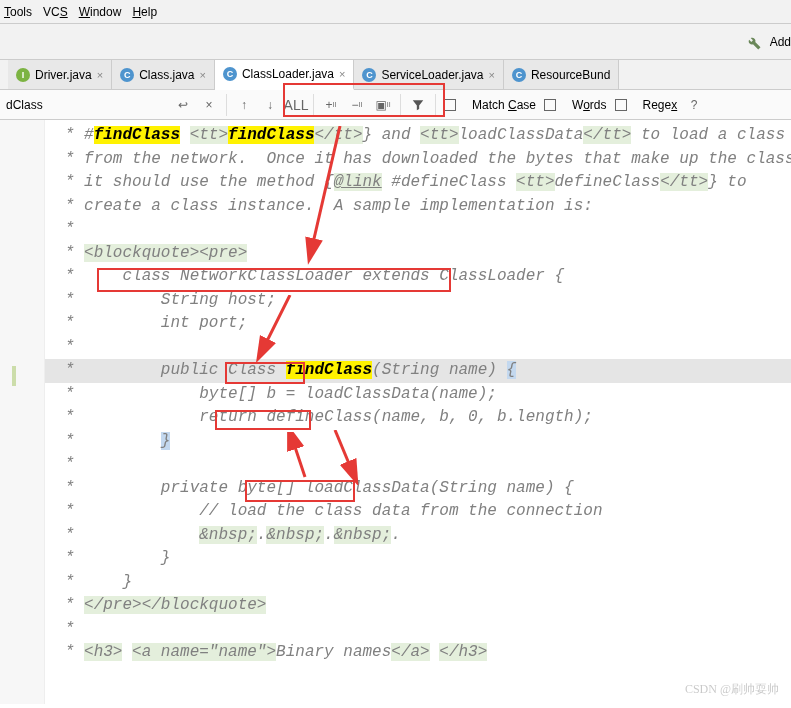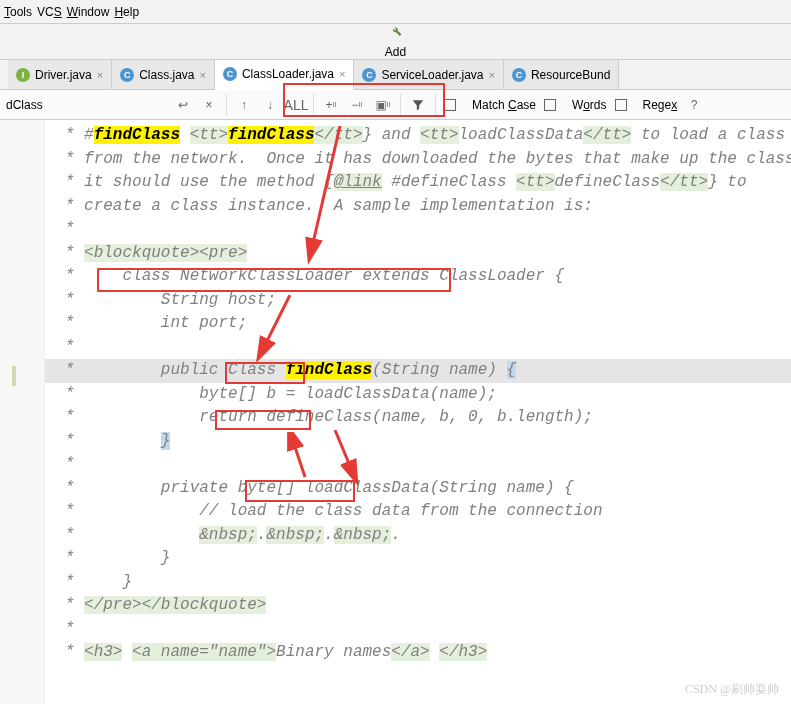--- a/index.html
+++ b/index.html
@@ -1,20 +1,20 @@
 <!DOCTYPE html>
 <html><head>
 <meta charset="utf-8">
 <style>
 * { box-sizing: border-box; margin: 0; padding: 0; }
 body { width: 791px; height: 708px; font-family: "Segoe UI", Arial, sans-serif; font-size: 12px; background: #fff; overflow: hidden; position: relative; }
-.menubar { height: 24px; display: flex; align-items: center; gap: 5px; padding-left: 4px; border-bottom: 1px solid #ccc; background: #f2f2f2; }
+.menubar { height: 24px; display: flex; align-items: center; gap: 11px; padding-left: 4px; border-bottom: 1px solid #ccc; background: #f2f2f2; }
 .menubar span { color: #000; cursor: default; }
 .menubar span u { text-decoration: underline; }
-.toolbar-top { height: 36px; display: flex; justify-content: flex-end; align-items: center; gap: 8px; padding: 0 0; background: #f2f2f2; border-bottom: 1px solid #ccc; flex-direction: column; }
+.toolbar-top { height: 36px; display: flex; justify-content: flex-end; align-items: center; gap: 8px; padding: 0 0; background: #f2f2f2; border-bottom: 1px solid #ccc; }
 .spanner { width: 18px; height: 18px; }
 .tabs { height: 30px; display: flex; align-items: stretch; background: #f2f2f2; padding: 0 8px; gap: 0; border-bottom: 1px solid #ccc; }
 .tab { display: flex; align-items: center; gap: 5px; padding: 0 8px; border-right: 1px solid #ccc; background: #e8e8e8; cursor: pointer; white-space: nowrap; }
 .tab.active { background: #fff; border-bottom: 2px solid #fff; margin-bottom: -1px; }
 .tab .ico { width: 14px; height: 14px; border-radius: 50%; display: inline-flex; align-items: center; justify-content: center; font-size: 9px; font-weight: bold; color: #fff; }
 .ico.i { background: #7cb342; }
 .ico.c { background: #4e94ce; }
 .tab .close { color: #888; font-size: 11px; }
 .findbar { height: 30px; display: flex; align-items: center; padding: 0 6px; gap: 8px; border-bottom: 1px solid #ccc; background: #fafafa; }
 .fb-input { flex: 0 0 160px; border: none; outline: none; background: transparent; font-size: 12px; }

